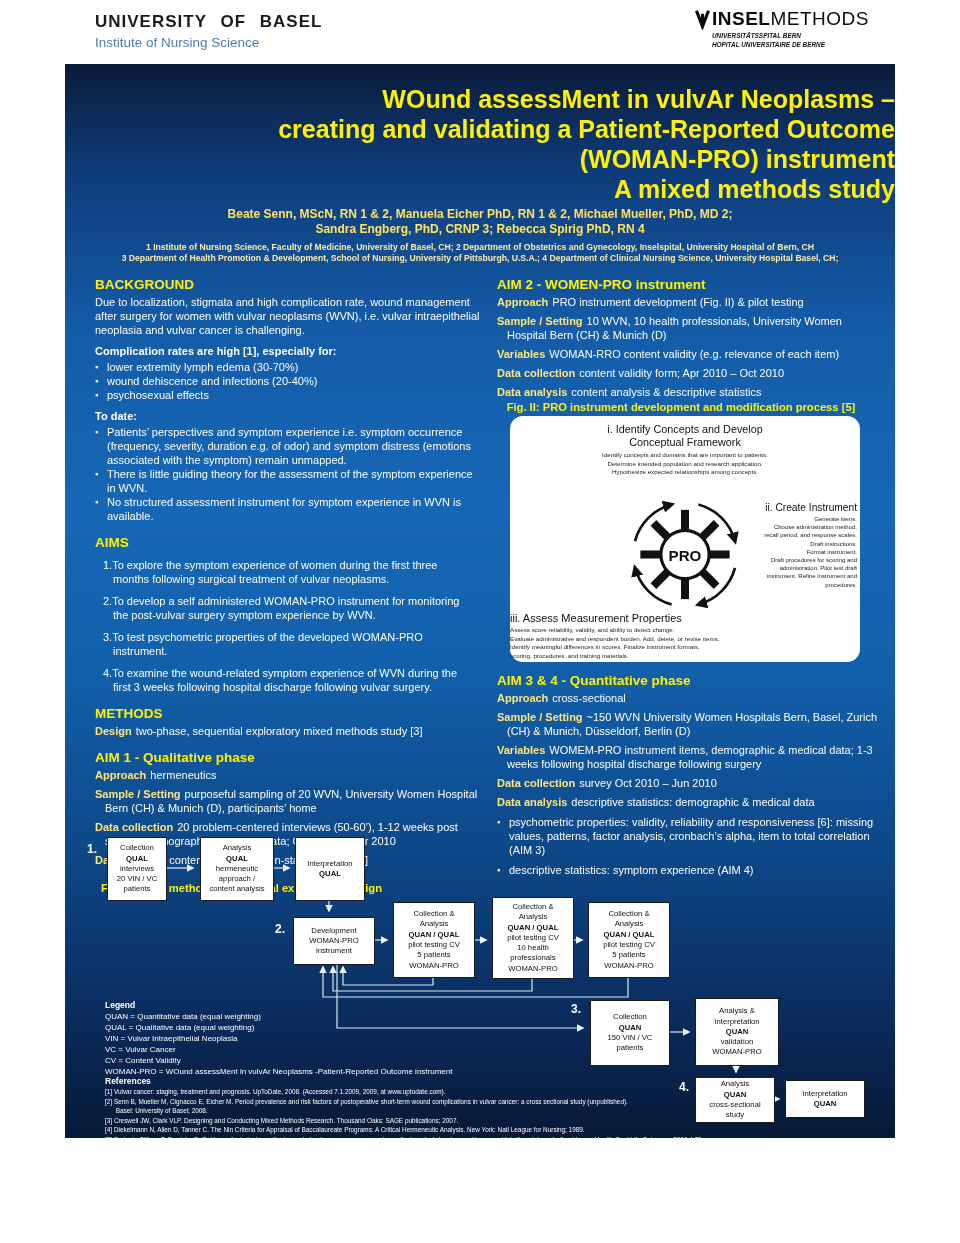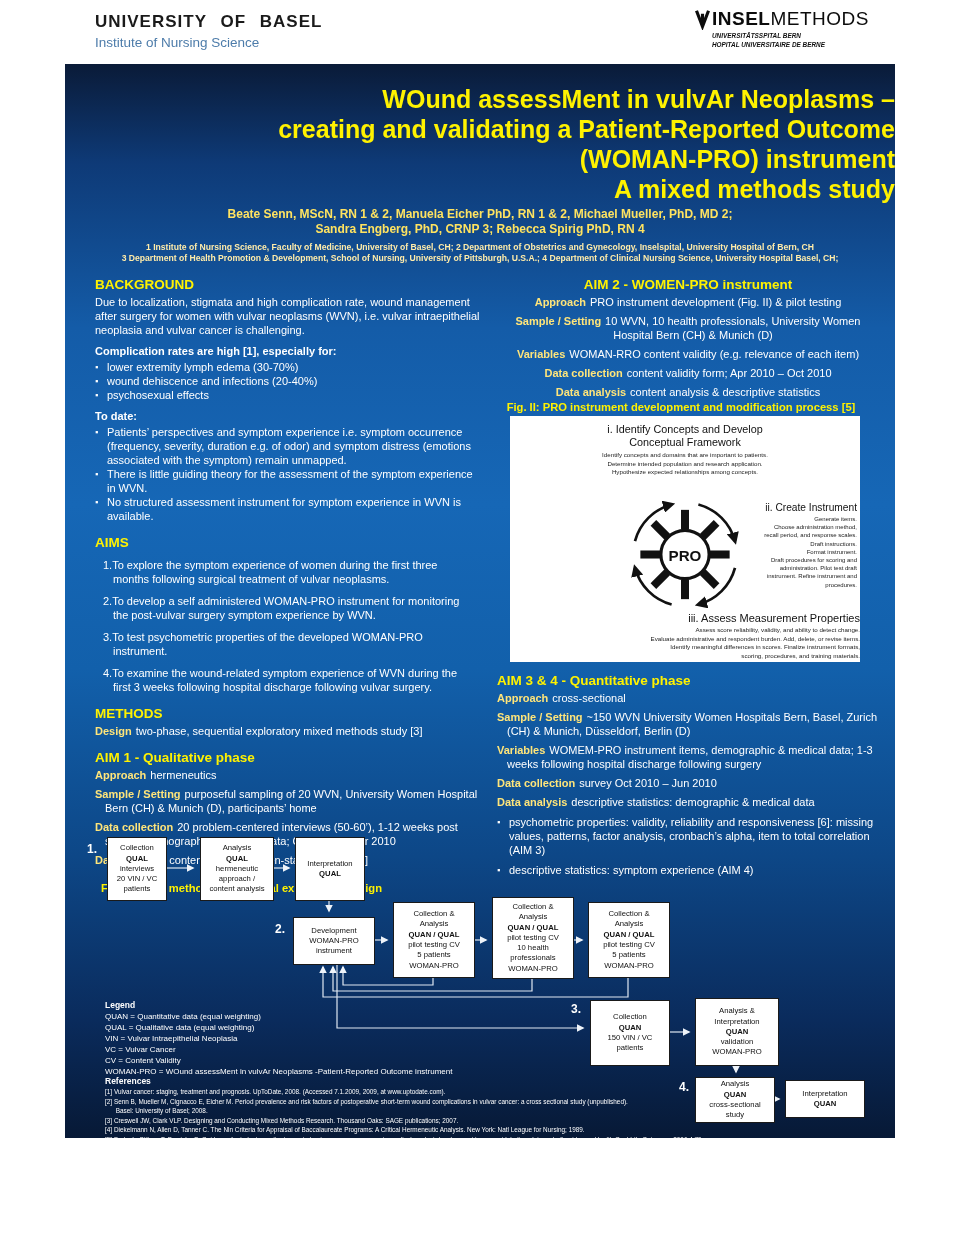--- a/index.html
+++ b/index.html
@@ -22,46 +22,46 @@
                #1260ab 55%,#0d4787 72%,#0a2b5c 87%,#071a38 97%,#06152e 100%);}
   .pre{white-space:pre-line;}
   .ptitle{position:absolute;left:0;top:20px;width:100%;text-align:right;color:#fff200;
           font-size:25px;font-weight:bold;line-height:30px;}
   .pauthors{position:absolute;left:0;top:143px;width:100%;text-align:center;color:#ffe360;
             font-size:12px;font-weight:bold;line-height:15px;}
   .paffil{position:absolute;left:0;top:178px;width:100%;text-align:center;color:#ffecaa;
           font-size:8.6px;font-weight:bold;line-height:11px;}
   .col{position:absolute;color:#fff;font-size:11px;line-height:14px;}
   .col-left{left:30px;top:214px;width:385px;}
-  .col-right{left:432px;top:214px;width:382px;text-align:center;}
+  .col-right{left:432px;top:214px;width:382px;}
   .hsec{color:#fff200;font-weight:bold;font-size:13.5px;margin:0 0 3px 0;}
   .hsub{color:#fff200;font-weight:bold;font-size:13.5px;margin:13px 0 3px 0;}
   .hbold{font-weight:bold;margin:7px 0 2px 0;}
   p.body{margin:0 0 7px 0;}
   ul.bl{list-style:none;margin:0 0 6px 0;padding:0;}
   ul.bl li{position:relative;padding-left:12px;margin:0;}
   ul.bl li::before{content:"▪";position:absolute;left:0;top:0;font-size:9px;}
   .hang{padding-left:10px;text-indent:-10px;margin:8px;}
   .row{padding-left:10px;text-indent:-10px;margin:0 0 5px 0;}
   .key{color:#ffe57a;font-weight:bold;margin-right:4px;}
   .figcap{color:#fff200;font-weight:bold;font-size:11.2px;margin-top:14px;padding-left:6px;}
   .fig2cap{position:absolute;left:435px;top:337px;width:362px;text-align:center;
            color:#fff200;font-weight:bold;font-size:11.2px;}
   
   .figbox{position:absolute;left:445px;top:352px;width:350px;height:246px;background:#fff;
-          color:#111;}
+          color:#111;border-radius:13px;}
   .f2-top{position:absolute;left:0;right:0;top:7px;text-align:center;}
   .f2-t1{font-size:10.8px;line-height:13px;}
   .f2-small{font-size:6.2px;line-height:8.6px;color:#222;margin-top:2px;}
   .f2-left{position:absolute;left:5px;top:96px;width:100px;text-align:left;}
   .f2-right{position:absolute;right:3px;top:86px;width:120px;text-align:right;}
   .f2-side-t{font-size:10.2px;}
   .f2-side-s{font-size:6px;line-height:8.2px;color:#222;margin-top:2px;}
   .f2-wheel{position:absolute;left:50%;top:76px;transform:translateX(-50%);}
-  .f2-bottom{position:absolute;left:0;right:0;top:196px;text-align:right;}
+  .f2-bottom{position:absolute;left:0;right:0;top:196px;text-align:left;}
   .f2-b-t{font-size:11px;}
   
   .flowsvg{position:absolute;left:0;top:0;pointer-events:none;}
   .fbox{position:absolute;background:#fff;border:1px solid #1a1a1a;color:#111;
         display:flex;flex-direction:column;justify-content:center;text-align:center;
         font-size:7.7px;line-height:1.34;}
   .fbox .b{font-weight:bold;}
   .fnum{position:absolute;color:#fff;font-weight:bold;font-size:12px;}
   
   .legend{position:absolute;left:40px;top:936px;width:420px;color:#fff;font-size:8px;line-height:11px;}

